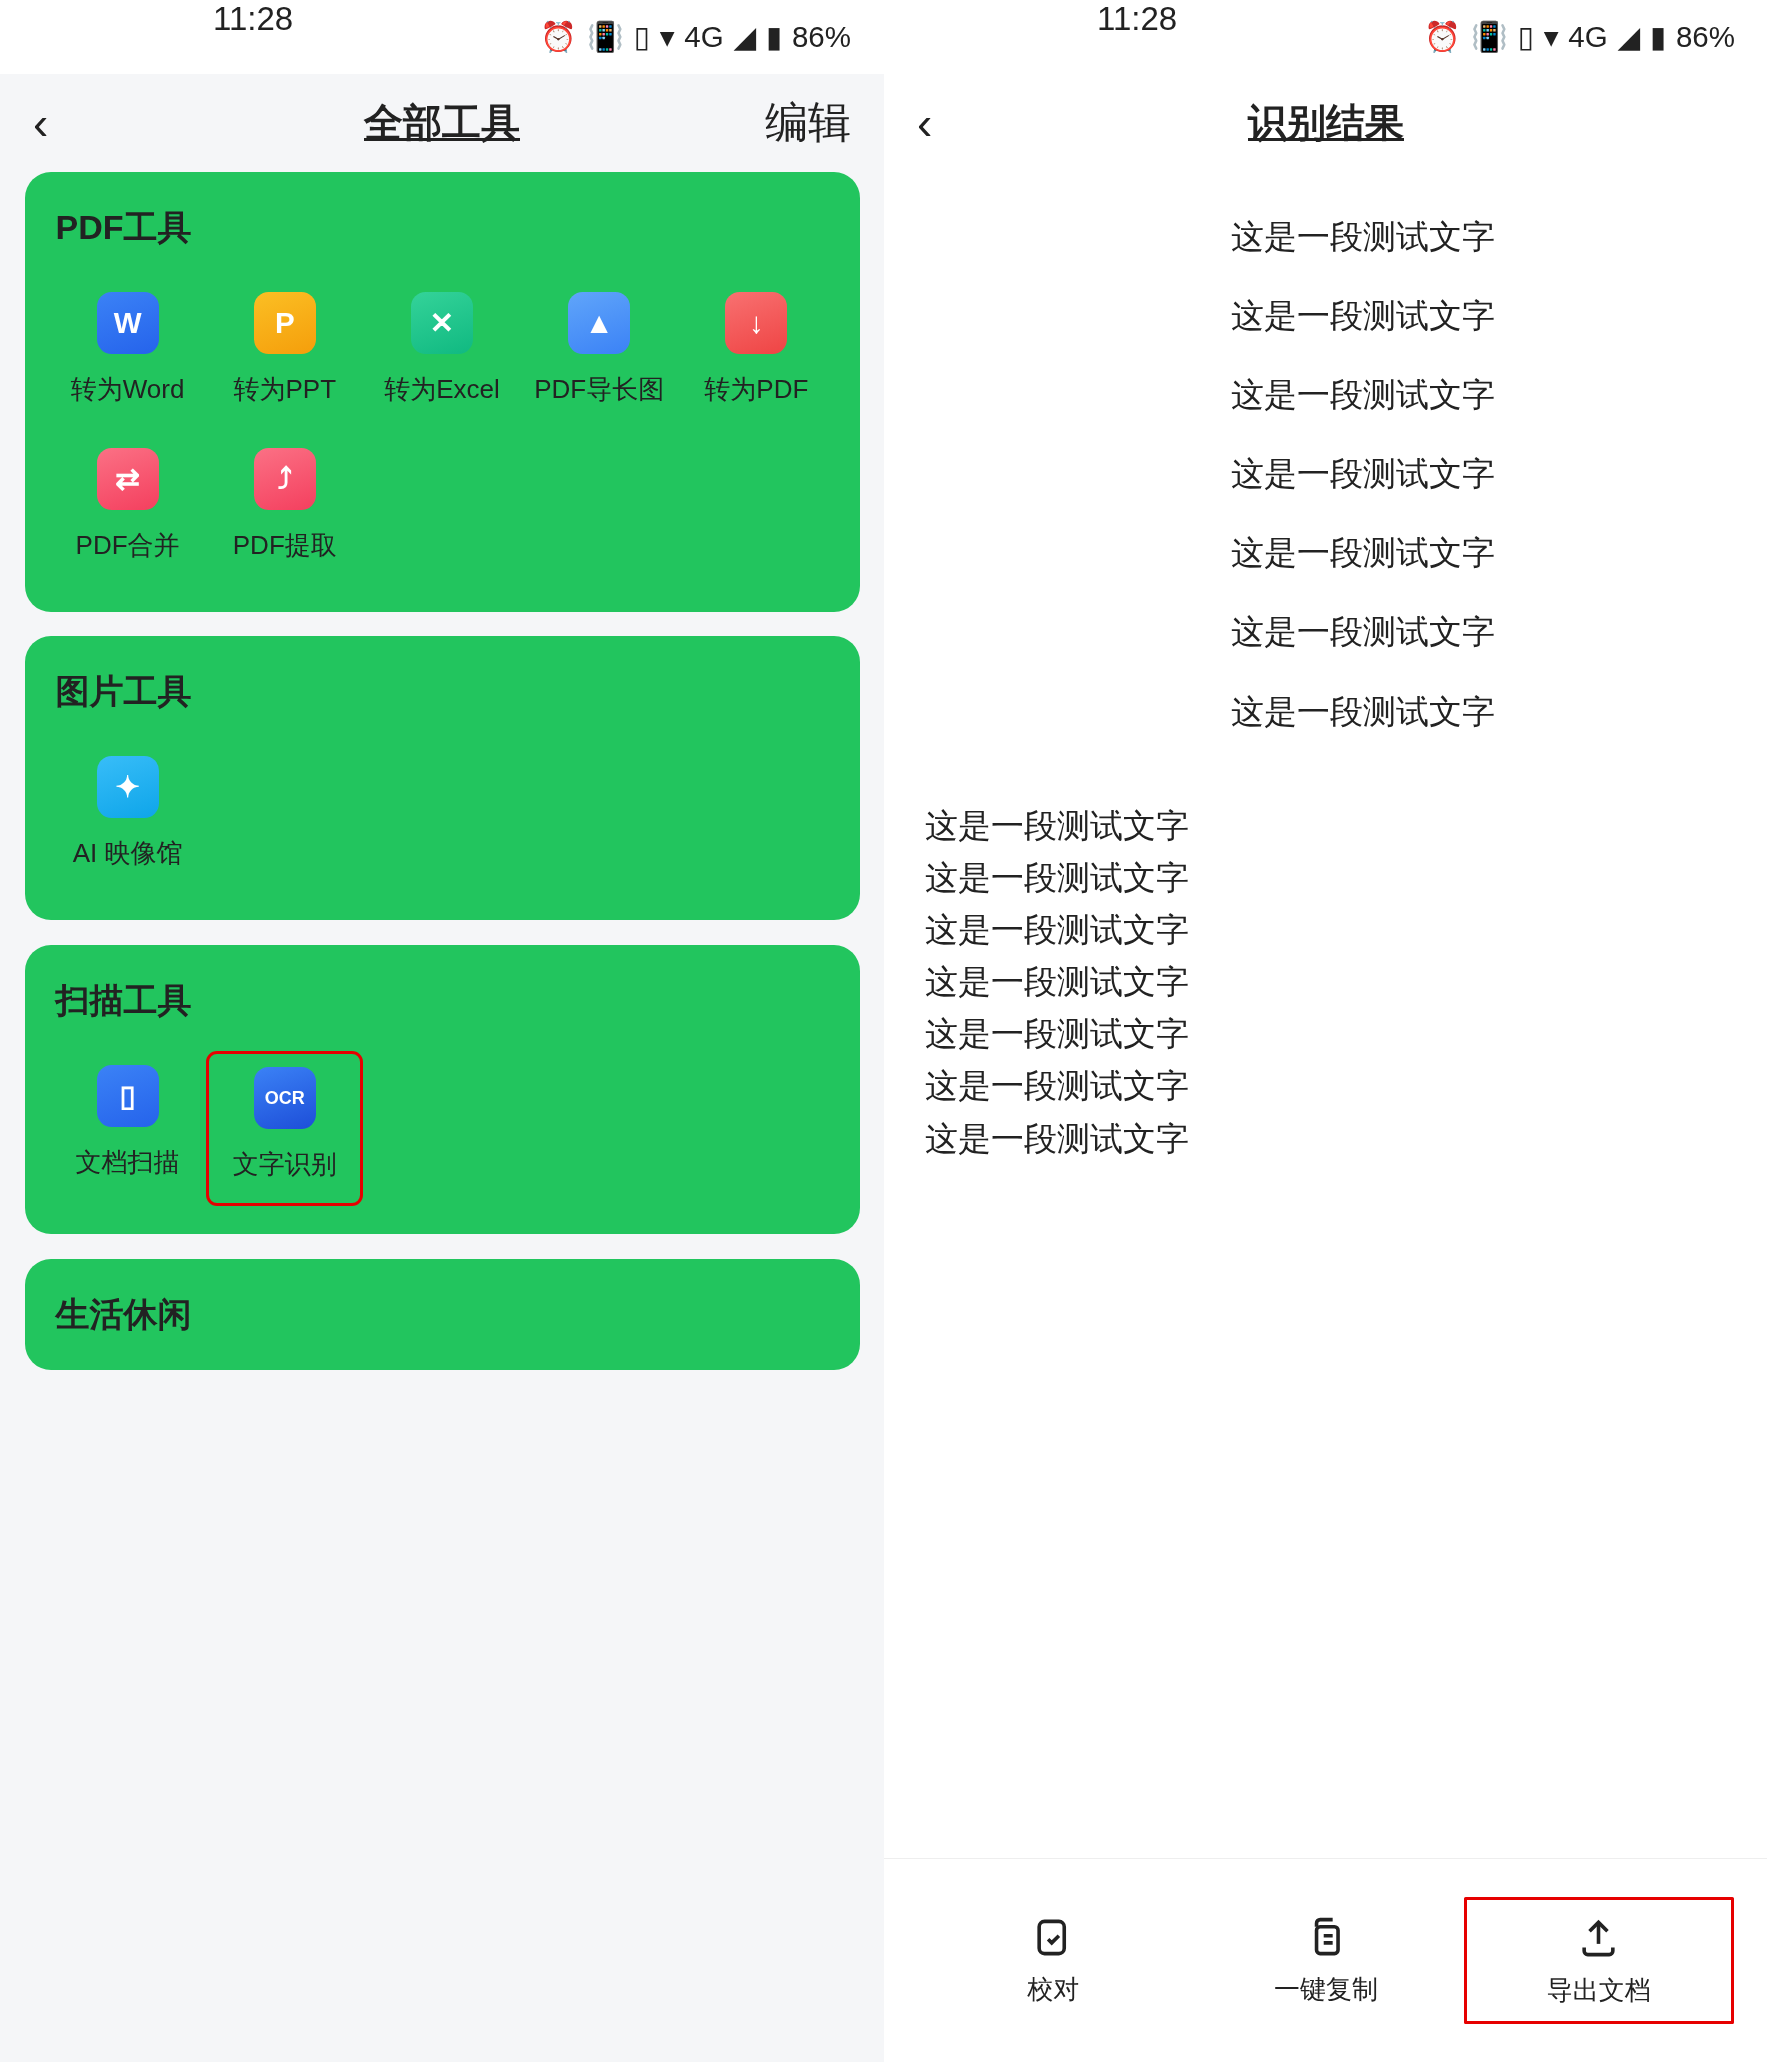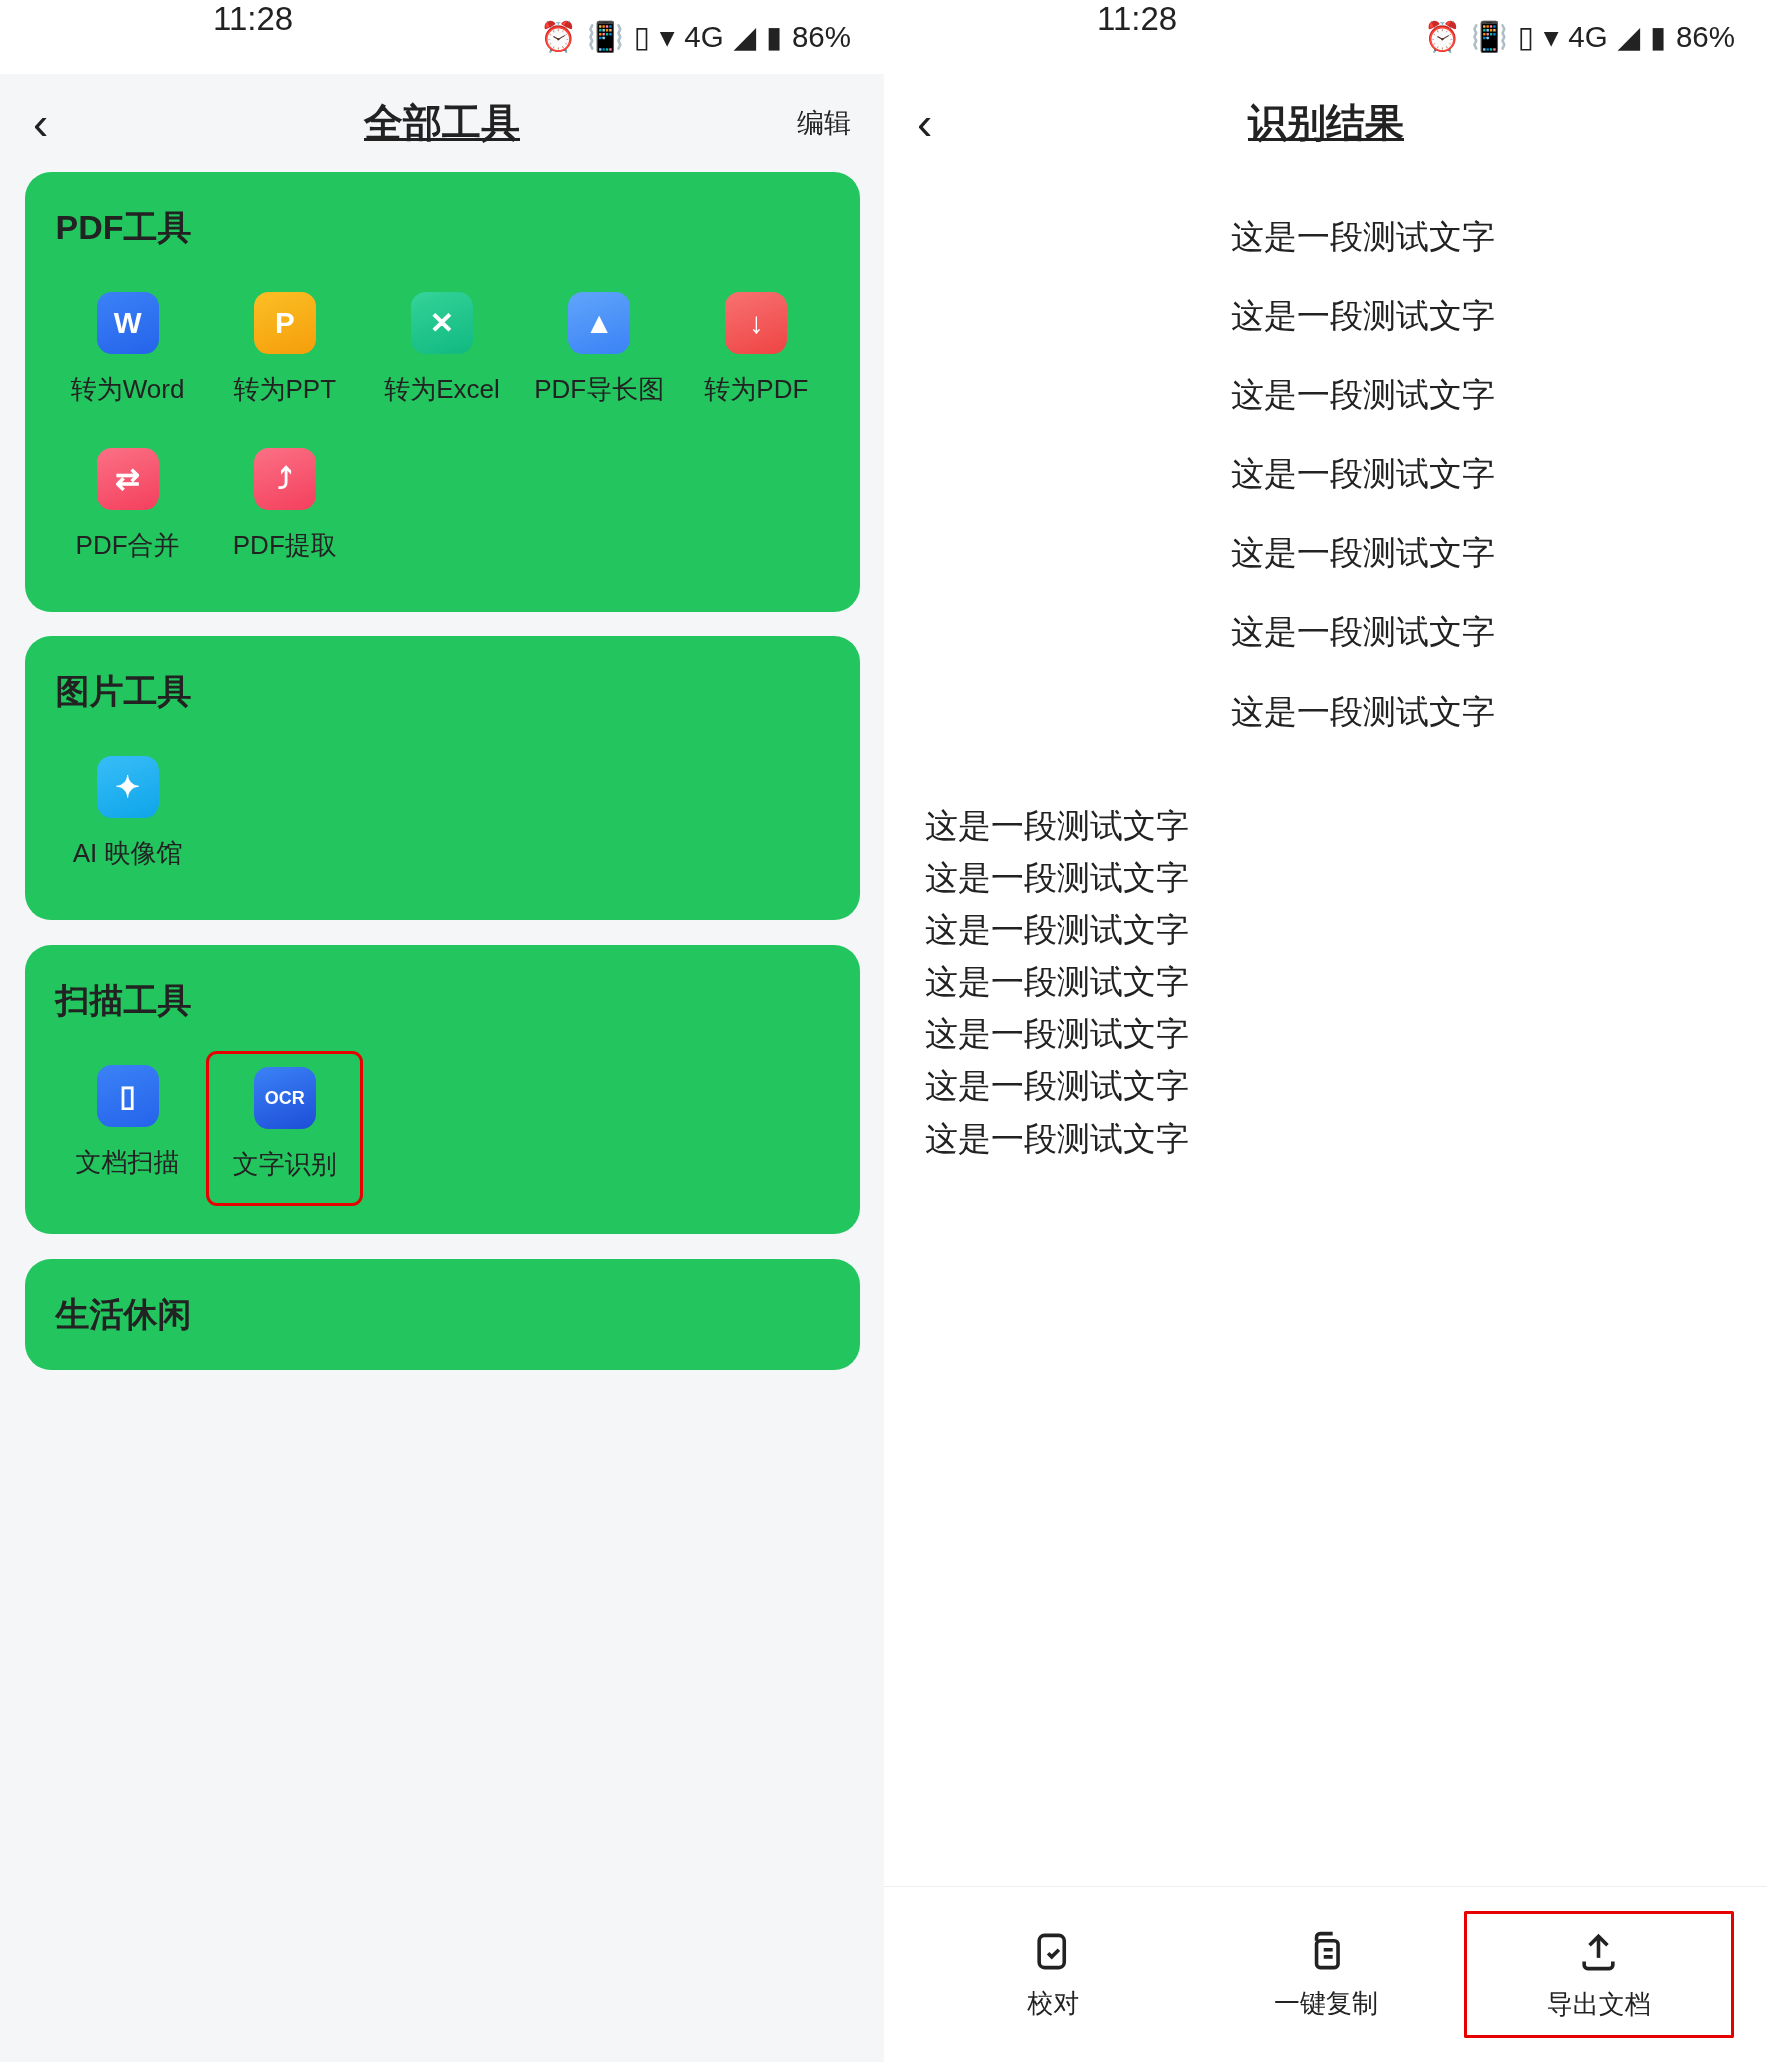--- a/index.html
+++ b/index.html
@@ -54,21 +54,21 @@
     position: absolute;
     left: 50%;
     transform: translateX(-50%);
     font-size: 39px;
     font-weight: 700;
     color: #222;
     text-decoration: underline;
   }
   .nav-action {
     margin-left: auto;
-    font-size: 27px;
+    font-size: 43px;
     font-weight: 500;
     color: #222;
   }
 
   
   .content-left {
     flex: 1;
     overflow: hidden;
     padding: 0 24.5px;
   }
@@ -153,21 +153,21 @@
   .text-block-left {
     margin-top: 49px;
   }
   .text-block-left p {
     font-size: 33px;
     color: #222;
     line-height: 1.58;
   }
 
   .bottom-bar {
-    height: 176px;
+    height: 204px;
     border-top: 1.6px solid #eee;
     display: flex;
     align-items: center;
     justify-content: space-around;
     padding: 0 33px;
   }
   .bot-item {
     display: flex;
     flex-direction: column;
     align-items: center;

